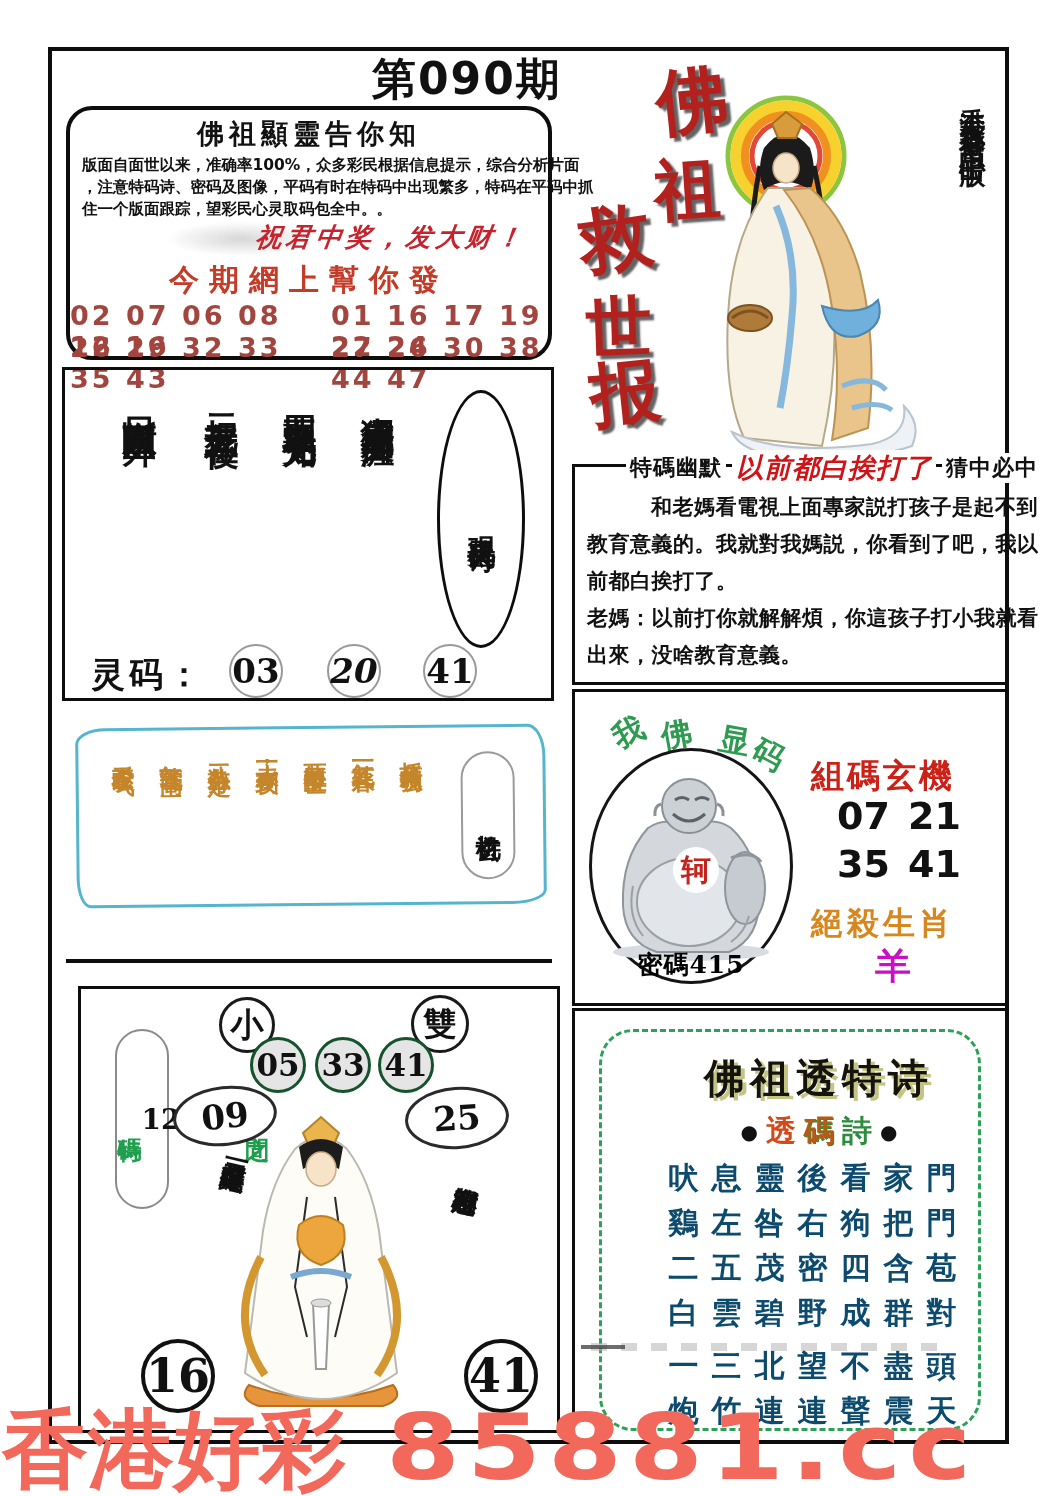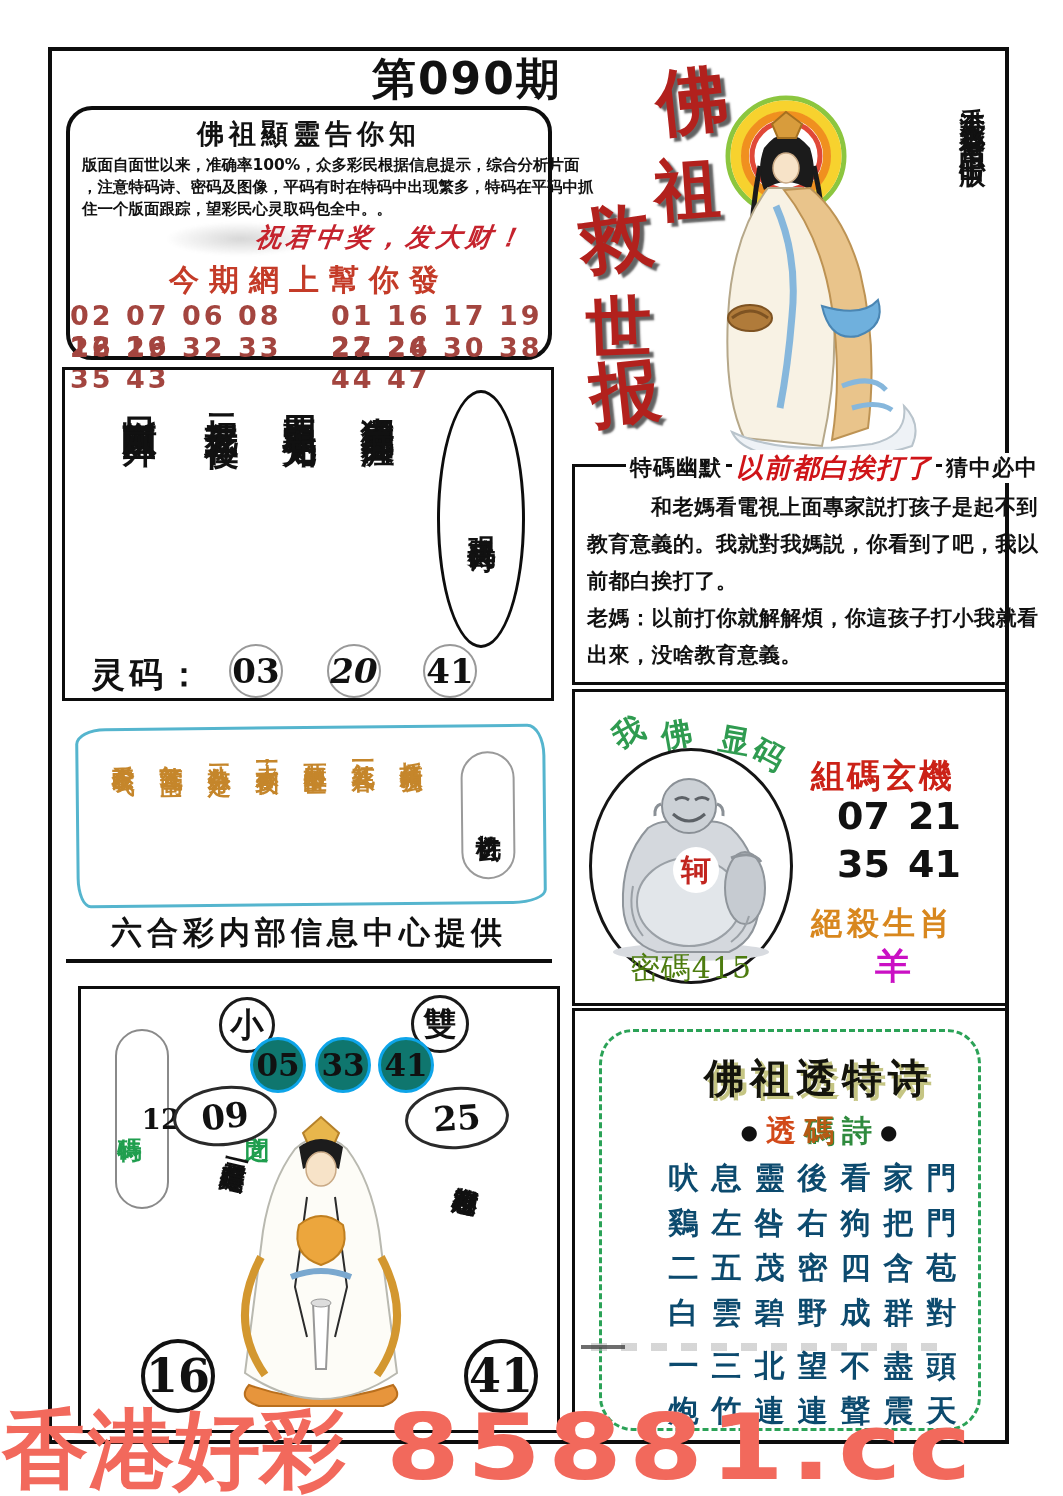--- a/index.html
+++ b/index.html
@@ -50,21 +50,21 @@
 
   
   .gy-box{left:78px;top:986px;width:482px;height:447px;border:3px solid #0d0d0d;box-sizing:border-box;}
   .capsule{left:34px;top:40px;width:54px;height:180px;border:2px solid #8a8a8a;border-radius:27px;box-sizing:border-box;
            display:flex;flex-direction:row;align-items:center;justify-content:flex-start;line-height:1.02;}
   .cap-g{color:#1f9e4e;font-size:24px;font-weight:800;letter-spacing:1px;}
   .cap-b{color:#111;font:800 28px "DejaVu Serif",serif;}
   .gy-circle{border:3px solid #1a1a1a;font-size:33px;font-weight:800;background:#fff;}
   .c-small{left:138px;top:8px;width:56px;height:56px;}
   .c-double{left:330px;top:6px;width:58px;height:58px;}
-  .c-num{font:800 31px "DejaVu Serif",serif;width:56px;height:56px;border:3px solid #0ea5e9;background:#0f766e;}
+  .c-num{font:800 31px "DejaVu Serif",serif;width:56px;height:56px;border:3px solid #14532d;background:#e5e5e5;}
   .cn05{left:169px;top:48px;} .cn33{left:234px;top:48px;} .cn41{left:297px;top:48px;}
   .gy-ell{border:3px solid #2a2a2a;font:800 34px "DejaVu Serif",serif;background:#fff;border-radius:50%;}
   .e09{left:92px;top:97px;width:98px;height:54px;transform:rotate(-6deg);}
   .e25{left:324px;top:98px;width:98px;height:56px;transform:rotate(-4deg);}
   .diag{font-size:25px;font-weight:700;}
   .diag-l{left:118px;top:155px;height:218px;transform:rotate(13deg);}
   .diag-r{left:352px;top:178px;height:232px;transform:rotate(11deg);}
   .c-big{font:800 46px "DejaVu Serif",serif;width:74px;height:74px;border:4px solid #111;background:#fff;}
   .c16{left:60px;top:350px;} .c41b{left:383px;top:350px;}
 
@@ -90,21 +90,21 @@
   
   .bud-box{left:572px;top:689px;width:436px;height:317px;border:3px solid #0d0d0d;box-sizing:border-box;}
   .bud-ellipse{left:14px;top:56px;width:204px;height:236px;border:3px solid #151515;border-radius:50%;box-sizing:border-box;}
   .arc-char{color:#2f9b50;font-size:31px;font-weight:800;}
   .ac0{left:38px;top:20px;transform:rotate(-28deg);}
   .ac1{left:86px;top:22px;transform:rotate(-10deg);}
   .ac2{left:144px;top:28px;transform:rotate(10deg);}
   .ac3{left:178px;top:42px;transform:rotate(28deg);}
   .belly{left:98px;top:155px;width:46px;height:46px;background:#fff;border-radius:50%;
          color:#c2251f;font-size:30px;font-weight:800;}
-  .secret{left:14px;top:256px;width:204px;text-align:center;color:#4d7c0f;font-size:30px;font-weight:400;letter-spacing:1px;}
+  .secret{left:14px;top:256px;width:204px;text-align:center;color:#000000;font-size:25px;font-weight:700;letter-spacing:1px;}
   .group-title{left:236px;top:62px;font-size:33px;font-weight:800;color:#cb2117;letter-spacing:3px;}
   .bud-nums{left:262px;width:124px;display:flex;justify-content:space-between;
             font:800 38px "DejaVu Sans","Liberation Sans",sans-serif;}
   .bn1{top:102px;} .bn2{top:150px;}
   .kill-title{left:236px;top:210px;font-size:32px;font-weight:800;color:#d8871e;letter-spacing:4px;}
   .zodiac{left:236px;top:250px;width:164px;text-align:center;font-size:36px;font-weight:800;color:#ca10c4;}
 
   
   .toute-box{left:572px;top:1008px;width:436px;height:436px;border:3px solid #0d0d0d;box-sizing:border-box;padding-left:29px;}
   .toute-dash{left:24px;top:18px;width:382px;height:402px;border:3px dashed #2ba257;border-radius:34px;box-sizing:border-box;}
@@ -175,21 +175,20 @@
     <div class="abs vtext xuanji-col xc2">三八数分定</div>
     <div class="abs vtext xuanji-col xc3">赤水一夜到，</div>
     <div class="abs vtext xuanji-col xc4">两短醉生世</div>
     <div class="abs vtext xuanji-col xc5">红花一八春</div>
     <div class="abs vtext xuanji-col xc6">摇薇月独明</div>
     <div class="abs circ xuanji-label">
       <span class="vtext">玄机诗</span>
     </div>
   </div>
 
-  <div class="abs provider">六合彩内部信息中心提供</div>
   <div class="abs provider-rule"></div>
 
   <div class="abs gy-box">
     <div class="abs capsule">
       <span class="vtext cap-g">特碼</span>
       <span class="cap-b">12</span>
       <span class="cap-g">到</span>
       <span class="cap-b">31</span>
       <span class="vtext cap-g">之間</span>
     </div>

